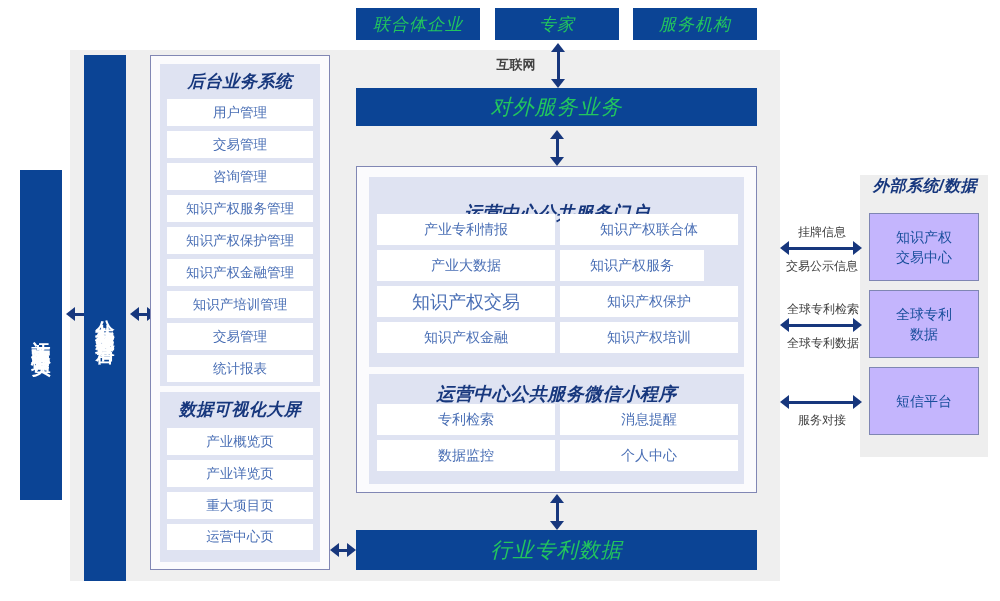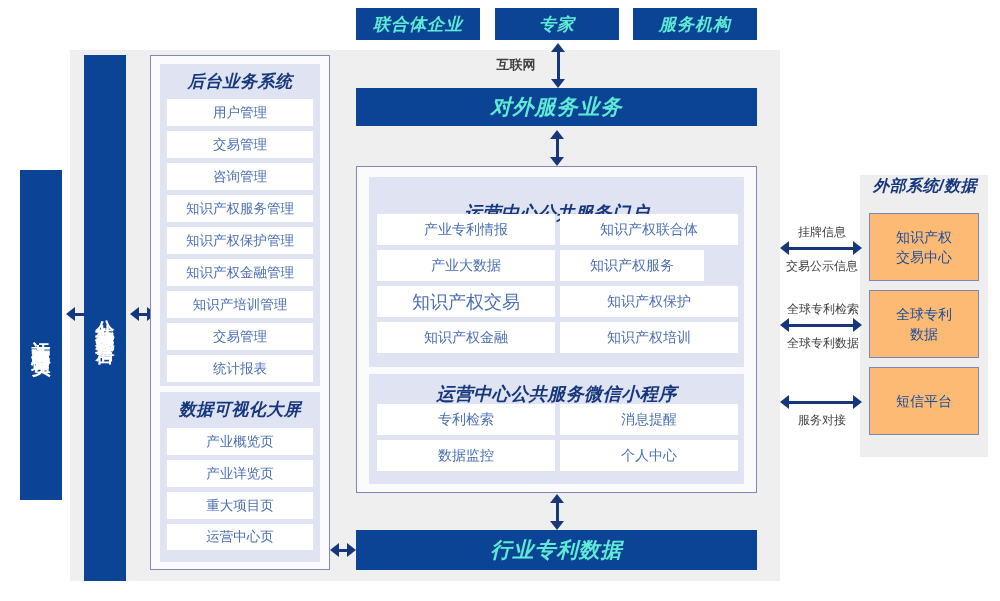--- a/index.html
+++ b/index.html
@@ -5,21 +5,21 @@
   html,body{margin:0;padding:0;background:#ffffff;}
   body{
     width:1000px;height:601px;position:relative;overflow:hidden;
     font-family:"Liberation Sans","DejaVu Sans",sans-serif;
     color:#1a4f9c;
   }
   .abs{position:absolute;box-sizing:border-box;}
 
   
   .blue-box{
-    background:#0b4495;color:#5eead4;font-weight:bold;font-style:italic;
+    background:#0b4495;color:#22c55e;font-weight:normal;font-style:italic;
     display:flex;align-items:center;justify-content:center;text-align:center;
     letter-spacing:1px;
   }
 
   
   #outer-canvas{background:#efefef;}
 
   
   .white-frame{background:#fbfbfd;border:1.5px solid #8187b4;}
 
@@ -33,21 +33,21 @@
 
   
   .cell{
     background:#ffffff;color:#4a6fb5;display:flex;align-items:center;
     justify-content:center;text-align:center;white-space:nowrap;
   }
 
   
   #ext-panel{background:#eeeeee;}
   .ext-box{
-    background:#fdba74;border:1.2px solid #7f86b3;color:#1a4f9c;
+    background:#c4b5fd;border:1.2px solid #7f86b3;color:#1a4f9c;
     display:flex;align-items:center;justify-content:center;text-align:center;
     line-height:1.45;
   }
   .ext-title{
     color:#17377d;font-weight:bold;font-style:italic;text-align:center;
     letter-spacing:.5px;
   }
 
   
   .vbar{

